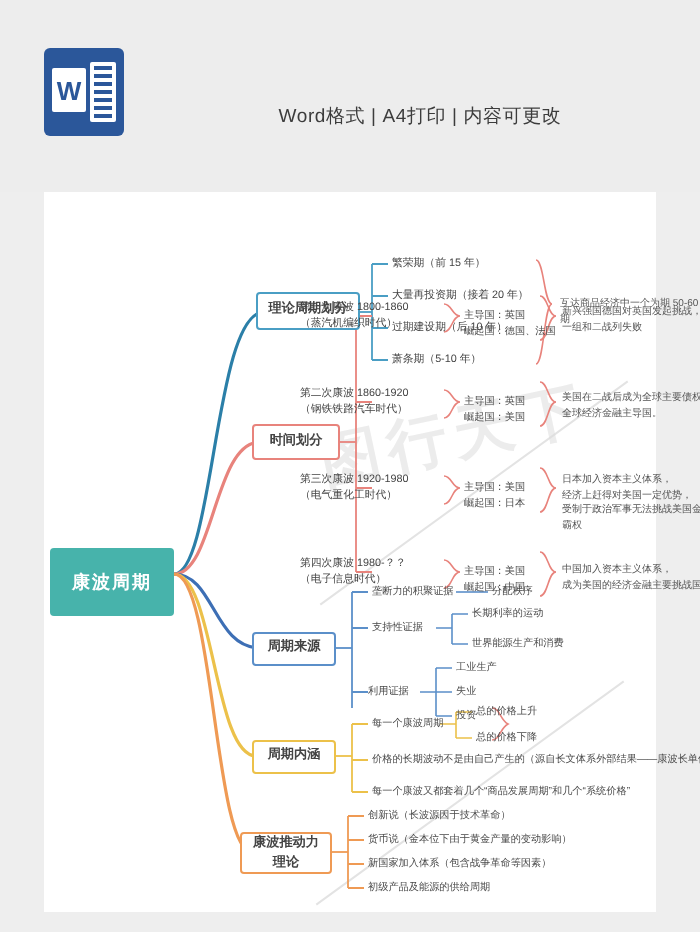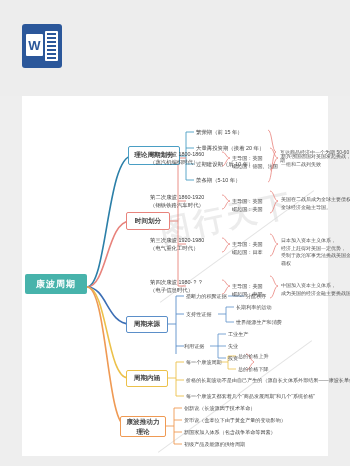--- a/index.html
+++ b/index.html
@@ -50,21 +50,21 @@
 
   svg.links{position:absolute;left:0;top:0;width:306px;height:360px;overflow:visible;}
 
   
   .node{
     position:absolute;box-sizing:border-box;
     font-size:6.2px;color:#333333;line-height:1.35;
     white-space:nowrap;
   }
   .root{
-    left:3px;top:178px;width:62px;height:20px;
+    left:3px;top:178px;width:62px;height:34px;
     background:#47b3ab;border-radius:2px;color:#ffffff;
     font-size:9px;font-weight:bold;letter-spacing:1px;
     display:flex;align-items:center;justify-content:center;
   }
   .lvl1{
     border:1px solid #888;border-radius:2px;background:#fff;
     font-size:6.6px;font-weight:bold;color:#444;
     display:flex;align-items:center;justify-content:center;text-align:center;
     padding:2px 3px;
   }
@@ -91,20 +91,21 @@
         <i></i>
           <i></i>
           <i></i>
           <i></i>
           <i></i>
           <i></i>
           <i></i>
           <i></i>
       </div>
     </div>
+    <div class="subtitle">Word格式 | A4打印 | 内容可更改</div>
   </div>
 
   <div class="sheet">
 
     <div class="wm-line wm1"></div>
     <div class="wm-line wm2"></div>
     <div class="watermark">图行天下</div>
 
     <svg class="links">
 

